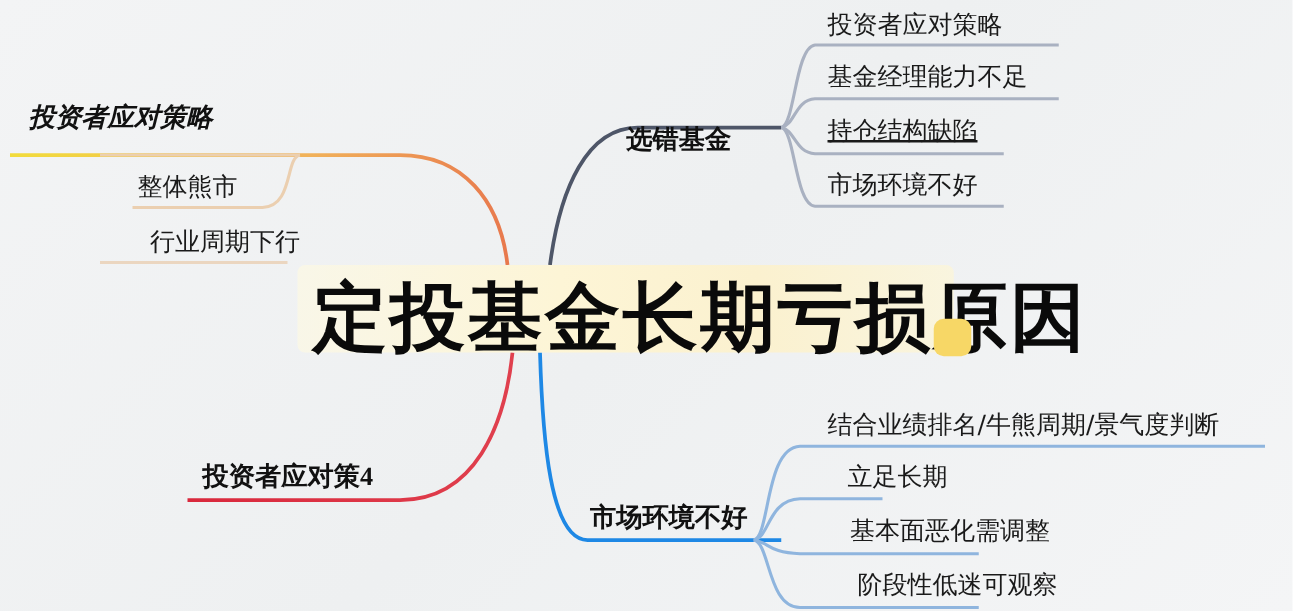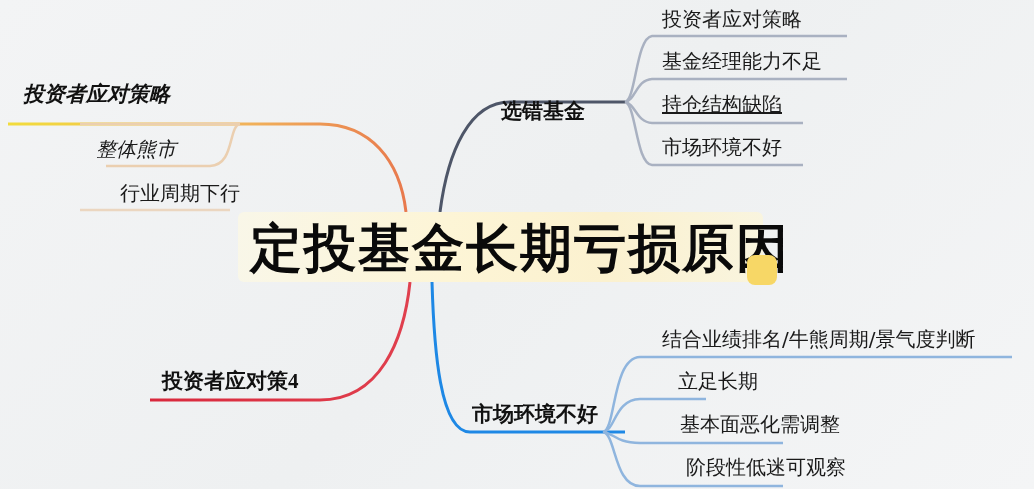--- a/index.html
+++ b/index.html
@@ -11,21 +11,21 @@
   }
   svg.links { position: absolute; left: 0; top: 0; width: 1034px; height: 489px; }
   .node { position: absolute; white-space: nowrap; }
   .central {
     left: 238px; top: 212px; height: 70px; width: 525px;
     background: linear-gradient(90deg, rgba(255,250,225,0.6) 0%, #fdf5d6 40%, #fbf1cf 70%, rgba(253,246,214,0.7) 100%);
     border-radius: 6px;
   }
   .central-text {
     position: absolute; left: 250px; top: 214px;
-    font-size: 52px; font-weight: 900; letter-spacing: 2px;
+    font-size: 60px; font-weight: 900; letter-spacing: 2px;
     color: #0a0a0a;
   }
   .central-badge {
     position: absolute; left: 747px; top: 255px; width: 30px; height: 30px;
     border-radius: 8px; background: #f7d766;
   }
   .branch { font-size: 21px; font-weight: bold; color: #111; }
   .leaf { font-size: 20px; color: #1a1a1a; }
 </style>
 </head>
@@ -80,16 +80,16 @@
 <div class="node leaf" style="left:662px; top:91px;text-decoration:underline;">持仓结构缺陷</div>
 <div class="node leaf" style="left:662px; top:134px;">市场环境不好</div>
 
 <div class="node branch" style="left:472px; top:400px;">市场环境不好</div>
 <div class="node leaf" style="left:662px; top:326px;">结合业绩排名/牛熊周期/景气度判断</div>
 <div class="node leaf" style="left:678px; top:368px;">立足长期</div>
 <div class="node leaf" style="left:680px; top:411px;">基本面恶化需调整</div>
 <div class="node leaf" style="left:662px; top:454px;margin-left:24px;">阶段性低迷可观察</div>
 
 <div class="node branch" style="left:23px; top:80px;font-style:italic;">投资者应对策略</div>
-<div class="node leaf" style="left:96px; top:136px;font-style:italic;">整体熊市</div>
+<div class="node leaf" style="left:110px; top:136px;">整体熊市</div>
 <div class="node leaf" style="left:86px; top:180px;margin-left:34px;">行业周期下行</div>
 
 <div class="node branch" style="left:162px; top:367px;font-family:Liberation Serif, serif;">投资者应对策4</div>
 
 </body></html>

